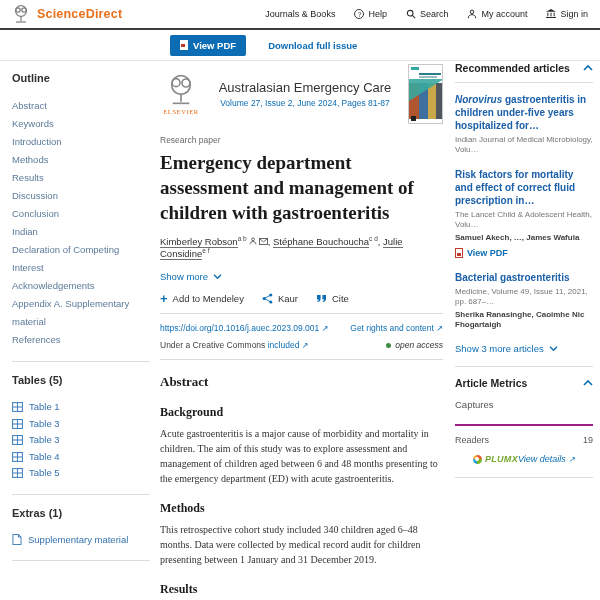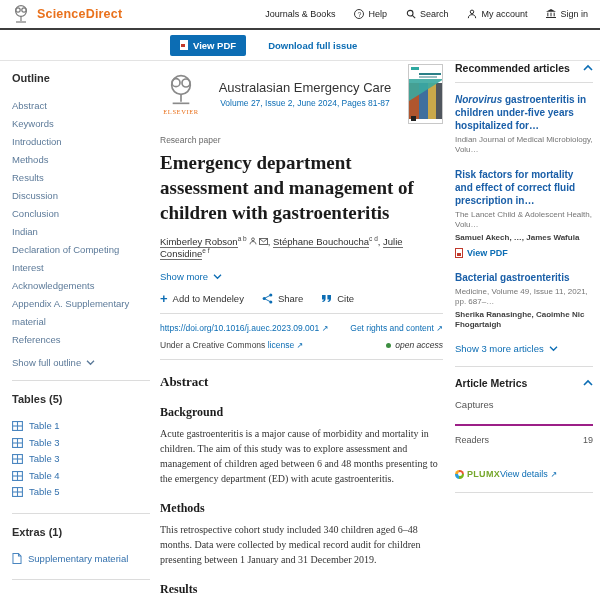--- a/index.html
+++ b/index.html
@@ -86,21 +86,21 @@
   .right .divider { margin:8px 0 10px; }
   .rec-item { margin-bottom:13px; }
   .rec-title { font-size:10px; font-weight:600; line-height:13px; color:#1a5fa8; cursor:pointer; }
   .rec-src { font-size:8px; color:#757575; margin-top:3px; line-height:10px; }
   .rec-auth { font-size:8px; font-weight:600; color:#3f3f3f; margin-top:3px; line-height:10px; }
   .rec-pdf { display:flex; align-items:center; gap:4px; font-size:9px; font-weight:600; color:#0c6db4; margin-top:5px; cursor:pointer; }
   .show3 { display:flex; align-items:center; gap:5px; font-size:9.5px; color:#0c6db4; margin-top:2px; cursor:pointer; }
   .metrics { margin-top:4px; }
   .cap-label { font-size:9.5px; color:#555; margin-top:10px; padding-bottom:14px; border-bottom:2px solid #9c1f87; }
   .readers { display:flex; justify-content:space-between; font-size:9px; color:#555; margin-top:9px; }
-  .plumx-row { display:flex; justify-content:flex-start; align-items:center; margin-top:24px; }
+  .plumx-row { display:flex; justify-content:center; align-items:center; margin-top:9px;font-style:italic; }
   .plumx { display:flex; align-items:center; gap:3px; font-size:9px; font-weight:700; color:#76a72c; letter-spacing:.3px; }
   .plumx-dot { width:9px; height:9px; border-radius:50%;
       background:conic-gradient(#e8552f 0 22%, #7ab51d 22% 52%, #2b9fd9 52% 78%, #f5a623 78% 100%); position:relative; }
   .plumx-dot::after { content:""; position:absolute; left:2.5px; top:2.5px; width:4px; height:4px; border-radius:50%; background:#fff; }
   .vdet { font-size:9px; }
   .pdfmini { position:relative; width:8px; height:10px; background:#fff; border:1px solid #c0392b; }
   .pdfmini::after { content:""; position:absolute; left:1px; top:4px; width:4px; height:3px; background:#c0392b; }
   .pdfmini-btn { position:relative; width:8px; height:10px; background:#fff; }
   .pdfmini-btn::after { content:""; position:absolute; left:1px; top:4px; width:4px; height:3px; background:#c0392b; }
   svg { display:block; }
@@ -181,26 +181,20 @@
       <li><a>Methods</a></li>
       <li><a>Results</a></li>
       <li><a>Discussion</a></li>
       <li><a>Conclusion</a></li>
       <li><a>Indian</a></li>
       <li><a>Declaration of Competing Interest</a></li>
       <li><a>Acknowledgements</a></li>
       <li><a>Appendix A. Supplementary material</a></li>
       <li><a>References</a></li>
     </ul>
-    <div class="showfull">
-      <span>Show full outline</span>
-      <svg width="9" height="7" viewBox="0 0 10 8" fill="none" stroke="#5c7a99" stroke-width="1.5">
-          <polyline points="1,2 5,6 9,2"></polyline>
-        </svg>
-    </div>
     <div class="divider"></div>
     <div class="side-h">Tables (5)</div>
     <ul class="tbl-list">
       <li>
         <svg width="11" height="10" viewBox="0 0 12 11" fill="none" stroke="#4a86c0" stroke-width="1.2">
             <rect x="0.6" y="0.6" width="10.8" height="9.8"></rect>
             <line x1="0.6" y1="5.5" x2="11.4" y2="5.5"></line>
             <line x1="6" y1="0.6" x2="6" y2="10.4"></line>
           </svg>
         <a>Table 1</a>
@@ -304,39 +298,39 @@
         <span>Add to Mendeley</span>
       </span>
       <span class="tool">
         <svg width="11" height="11" viewBox="0 0 12 12" fill="#0c6db4">
             <circle cx="2.4" cy="6" r="1.7"></circle>
             <circle cx="9.6" cy="2.2" r="1.7"></circle>
             <circle cx="9.6" cy="9.8" r="1.7"></circle>
             <line x1="2.4" y1="6" x2="9.6" y2="2.2" stroke="#0c6db4" stroke-width="1"></line>
             <line x1="2.4" y1="6" x2="9.6" y2="9.8" stroke="#0c6db4" stroke-width="1"></line>
           </svg>
-        <span>Share</span>
+        <span>Kaur</span>
       </span>
       <span class="tool">
         <svg width="11" height="9" viewBox="0 0 12 10" fill="#0c6db4">
             <path d="M1 1 h4 v4 c0 2.4 -1.2 3.6 -3.4 4 l-0.3-1.2 c1.2-0.4 1.7-1 1.7-1.8 H1 z"></path>
             <path d="M7 1 h4 v4 c0 2.4 -1.2 3.6 -3.4 4 l-0.3-1.2 c1.2-0.4 1.7-1 1.7-1.8 H7 z"></path>
           </svg>
         <span>Cite</span>
       </span>
     </div>
 
     <div class="divider"></div>
 
     <div class="meta-row">
       <a class="link"><span>https://doi.org/10.1016/j.auec.2023.09.001</span> <span class="arrow">↗</span></a>
       <a class="link"><span>Get rights and content</span> <span class="arrow">↗</span></a>
     </div>
     <div class="meta-row">
-      <span class="cc-left"><span>Under a Creative Commons </span><a class="link"><span>license</span> <span class="arrow">↗</span></a></span>
+      <span class="cc-left"><span>Under a Creative Commons </span><a class="link"><span>included</span> <span class="arrow">↗</span></a></span>
       <span class="oa">
         <span class="oadot"></span>
         <span>open access</span>
       </span>
     </div>
 
     <div class="divider"></div>
 
     <div class="abs-h">Abstract</div>
 

